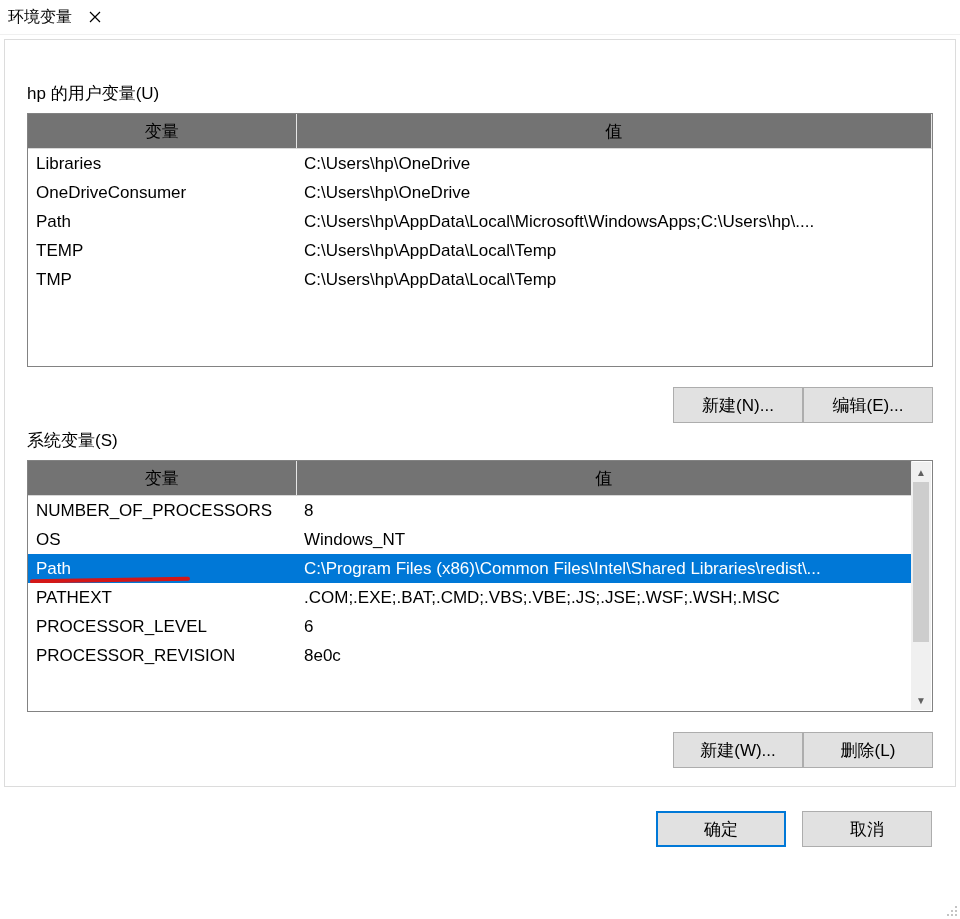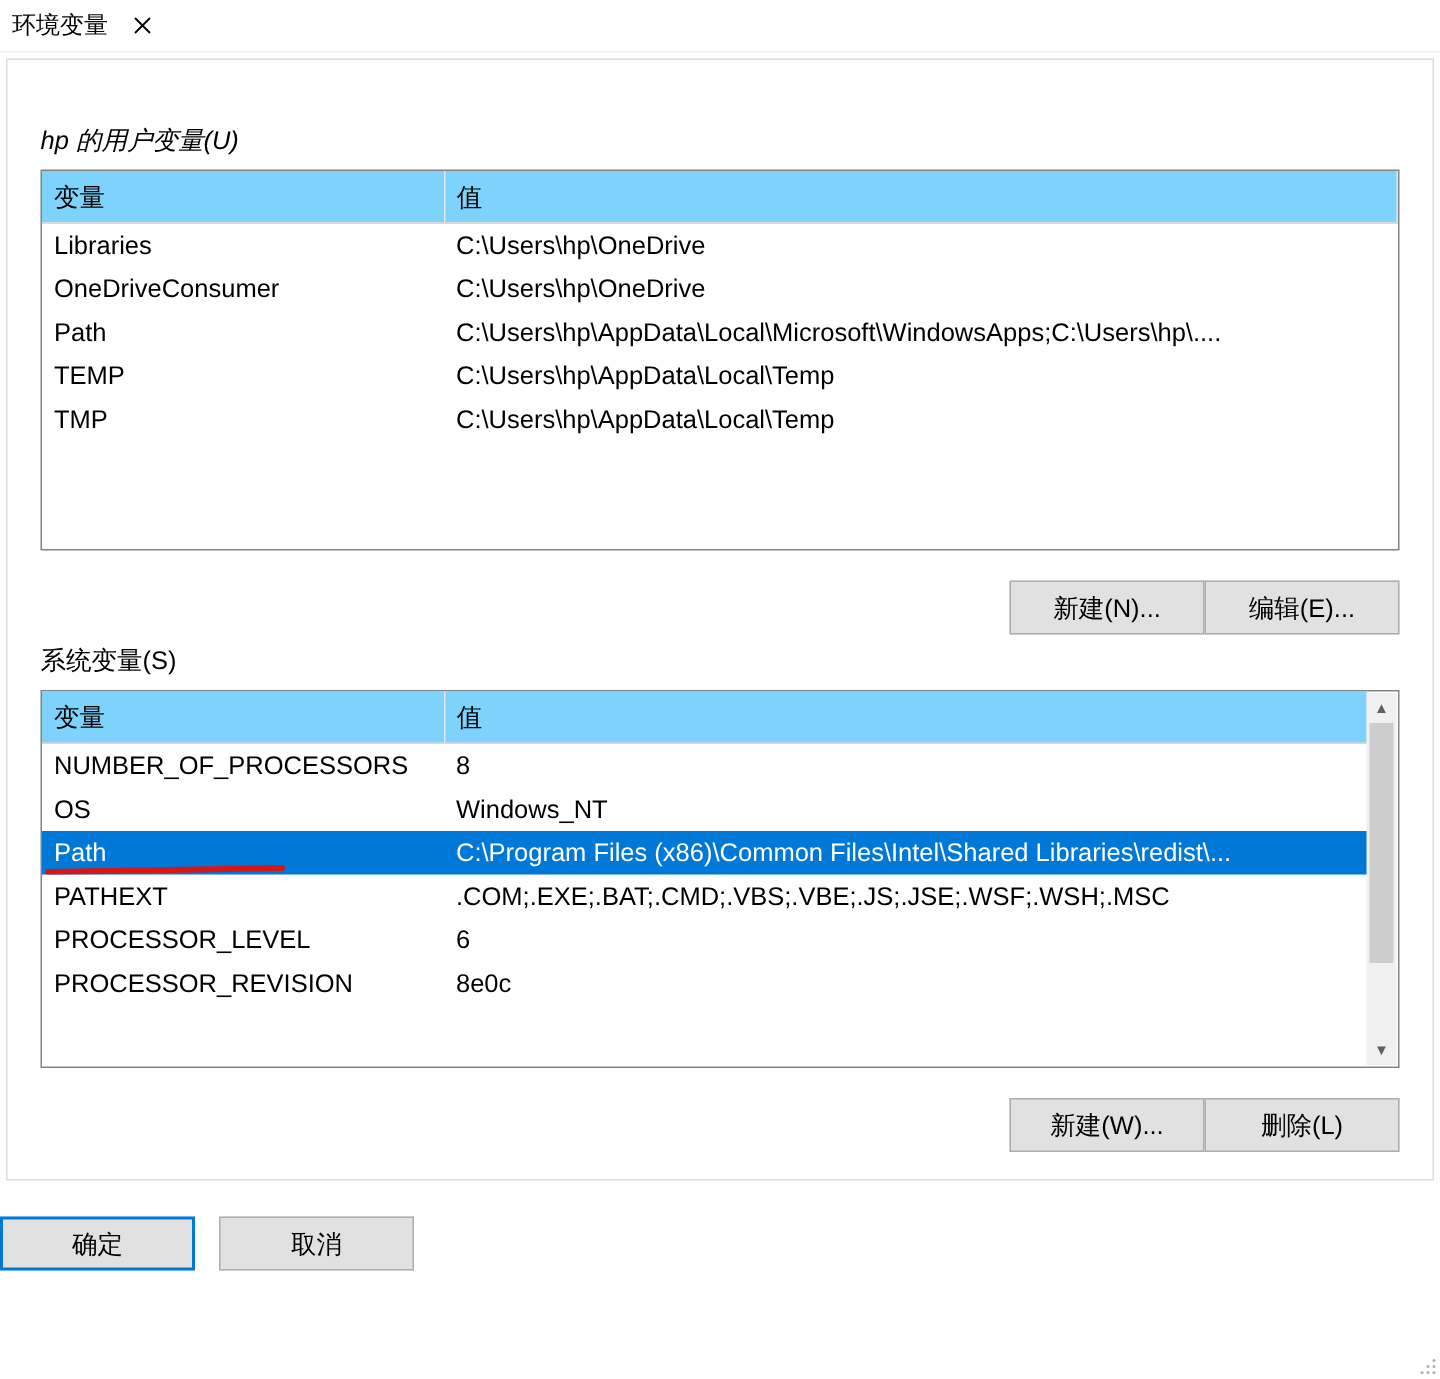--- a/index.html
+++ b/index.html
@@ -32,41 +32,41 @@
     cursor: pointer;
   }
   .close-btn svg { width: 12px; height: 12px; }
   .dialog-body {
     padding: 22px 22px 8px 22px;
   }
   .section-label {
     font-size: 17px;
     margin-bottom: 8px;
   }
-  .section-label.first { margin-top: 20px; font-style: italic; }
+  .section-label.first { margin-top: 20px; }
   .listview-wrap {
     border: 1px solid #828282;
     background: #fff;
     position: relative;
   }
   .user-list { height: 252px; }
   .sys-list  { height: 250px; }
   .listview {
     width: 100%;
     border-collapse: collapse;
     table-layout: fixed;
   }
   .listview th {
-    text-align: left;
+    text-align: center;
     font-weight: normal;
     font-size: 17px;
     padding: 4px 8px;
     border-bottom: 1px solid #d8d8d8;
     border-right: 1px solid #e6e6e6;
-    background: #7dd3fc;
+    background: #737373;
     height: 26px;
   }
   .listview td {
     padding: 3px 8px;
     font-size: 17px;
     white-space: nowrap;
     overflow: hidden;
     text-overflow: ellipsis;
     height: 23px;
   }
@@ -90,20 +90,21 @@
     font-family: inherit;
     cursor: pointer;
     padding: 0 14px;
   }
   .btn.default {
     border: 2px solid #0078d7;
     background: #e1e1e1;
   }
   .bottom-row {
     display: flex;
+    justify-content: flex-end;
     gap: 16px;
     padding: 20px 28px 14px 0;
   }
   .scrollbar {
     position: absolute;
     right: 1px;
     top: 1px;
     bottom: 1px;
     width: 20px;
     background: #f0f0f0;

